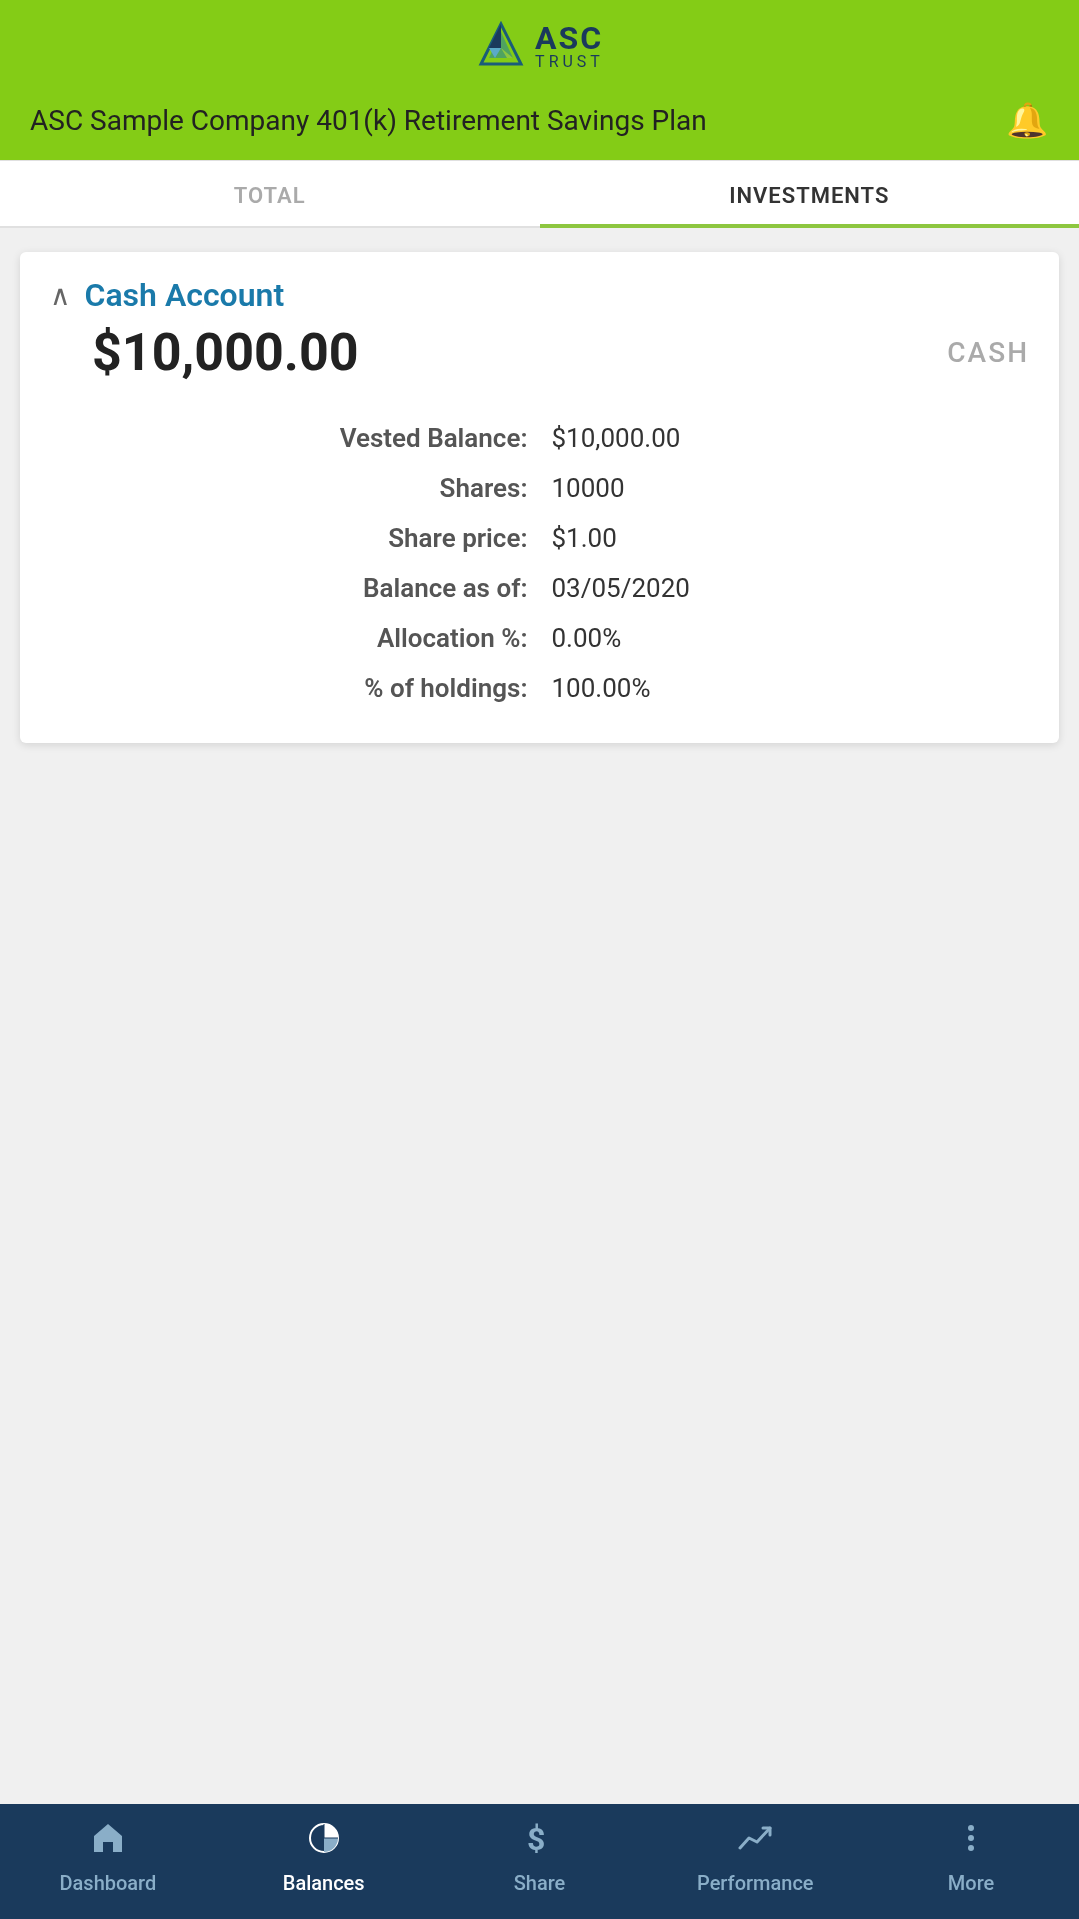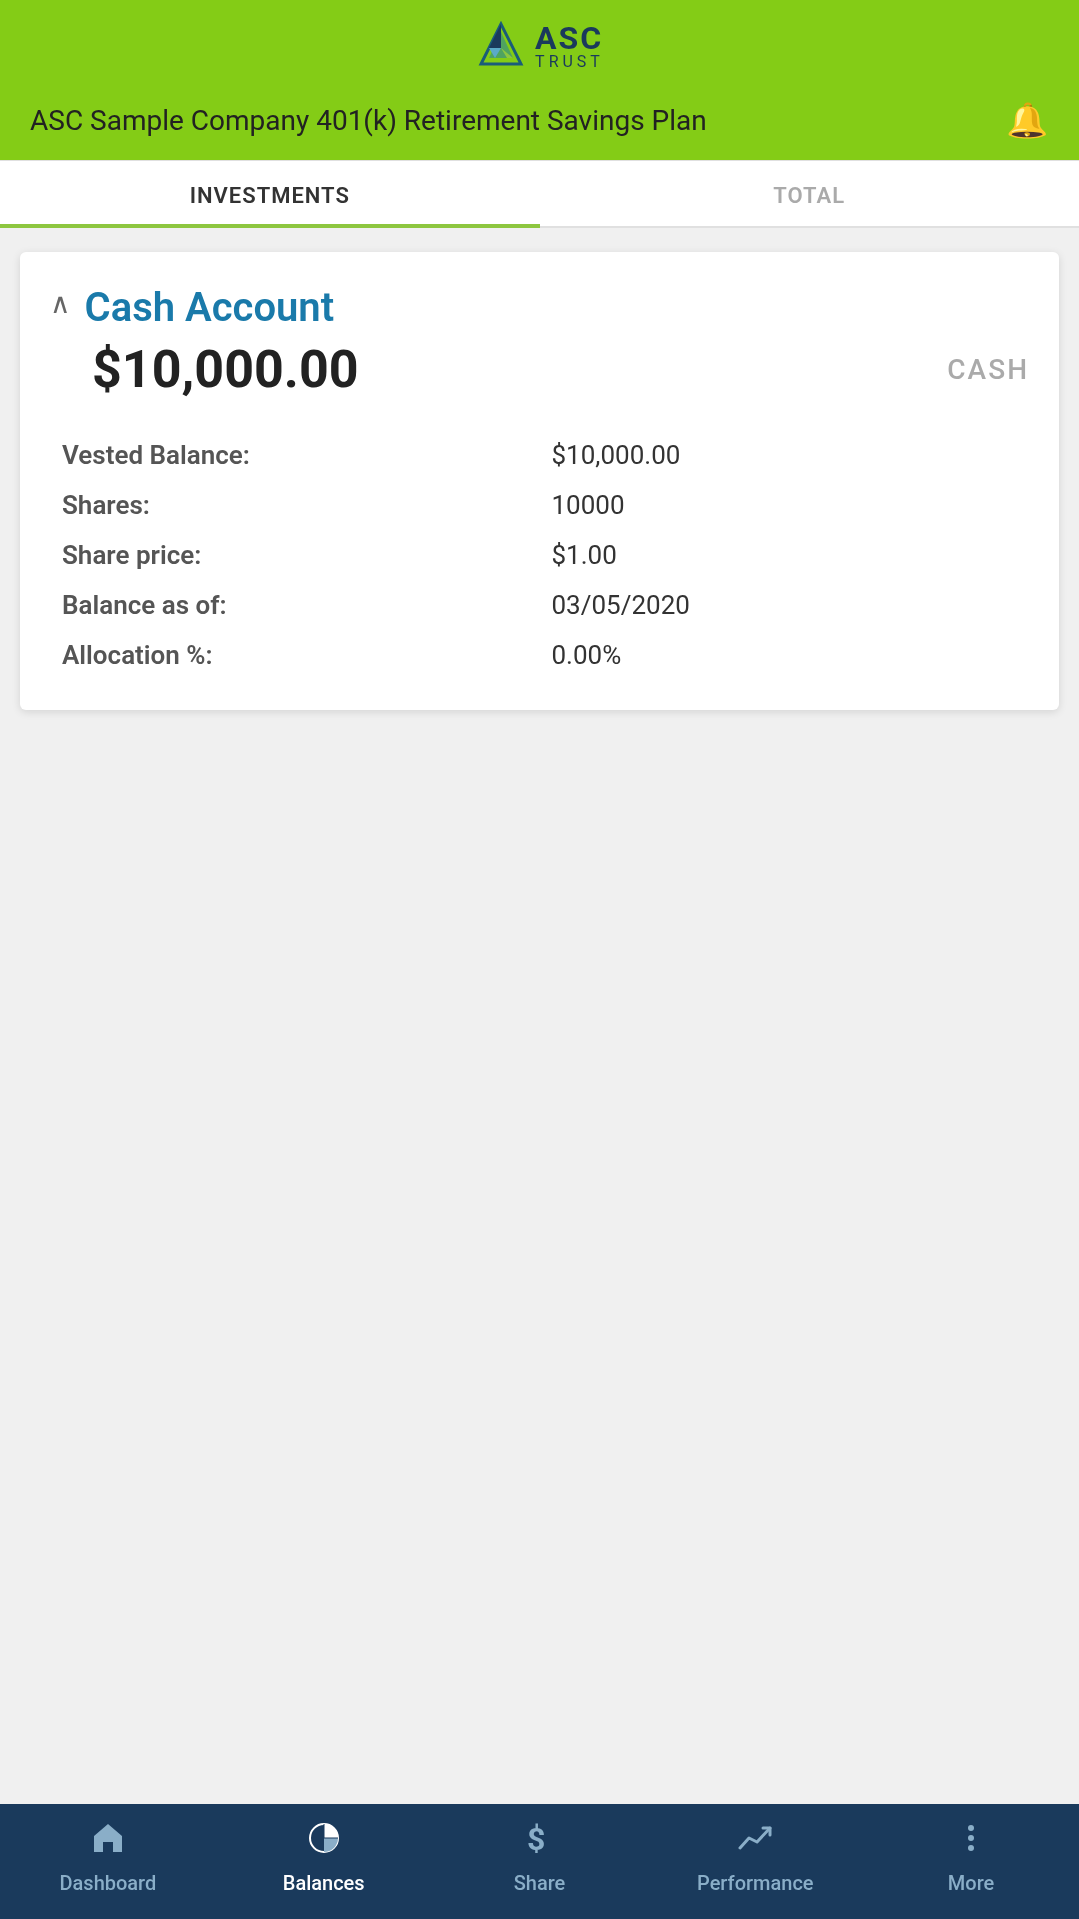--- a/index.html
+++ b/index.html
@@ -135,24 +135,23 @@
       margin-bottom: 8px;
     }
 
     .chevron-up {
       font-size: 28px;
       color: #666;
       margin-right: 14px;
     }
 
     .account-name {
-      font-size: 40px;
+      font-size: 32px;
       font-weight: 600;
       color: #1a7aaa;
-      margin-top: 8px;
     }
 
     .card-amount-row {
       display: flex;
       align-items: center;
       justify-content: space-between;
       margin-bottom: 30px;
       padding-left: 42px;
     }
 
@@ -179,20 +178,21 @@
       border: none;
     }
 
     .details-table td {
       padding: 10px 12px;
       font-size: 26px;
       vertical-align: top;
     }
 
     .label-cell {
+      text-align: right;
       color: #555;
       font-weight: 600;
       white-space: nowrap;
       width: 50%;
     }
 
     .value-cell {
       text-align: left;
       color: #333;
       font-weight: 400;
@@ -249,25 +249,25 @@
       <span class="logo-trust">TRUST</span>
     </div>
   </div>
   <div class="plan-row">
     <span class="plan-name">ASC Sample Company 401(k) Retirement Savings Plan</span>
     <span class="bell-icon">🔔</span>
   </div>
 </div>
 
 <div class="tabs">
+  <div class="tab">
+    <span>TOTAL</span>
+  </div>
   <div class="tab active">
     <span>INVESTMENTS</span>
-  </div>
-  <div class="tab">
-    <span>TOTAL</span>
   </div>
 </div>
 
 <div class="main-content">
   <div class="card">
     <div class="card-header">
       <span class="chevron-up">∧</span>
       <span class="account-name">Cash Account</span>
     </div>
     <div class="card-amount-row">
@@ -289,20 +289,24 @@
             <td class="value-cell">$1.00</td>
           </tr>
           <tr>
             <td class="label-cell">Balance as of:</td>
             <td class="value-cell">03/05/2020</td>
           </tr>
           <tr>
             <td class="label-cell">Allocation %:</td>
             <td class="value-cell">0.00%</td>
           </tr>
+          <tr>
+            <td class="label-cell">% of holdings:</td>
+            <td class="value-cell">100.00%</td>
+          </tr>
         </tbody>
     </table>
   </div>
 </div>
 
 <div class="bottom-nav">
   <div class="nav-item">
     <span class="nav-icon">
       <svg width="36" height="36" viewBox="0 0 36 36" fill="none" xmlns="http://www.w3.org/2000/svg">
         <path d="M4 16L18 4L32 16V32H23V22H13V32H4V16Z" fill="#8aaec8"></path>

